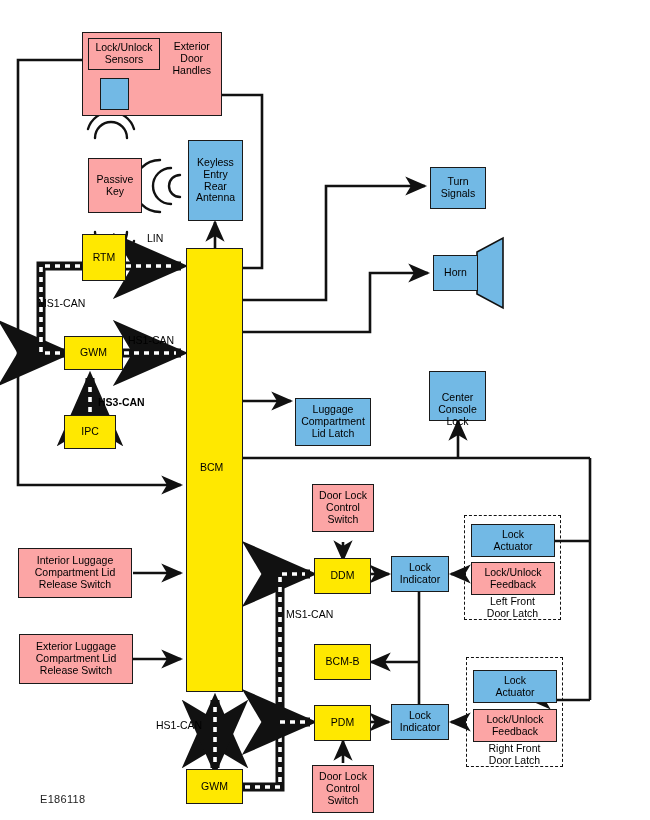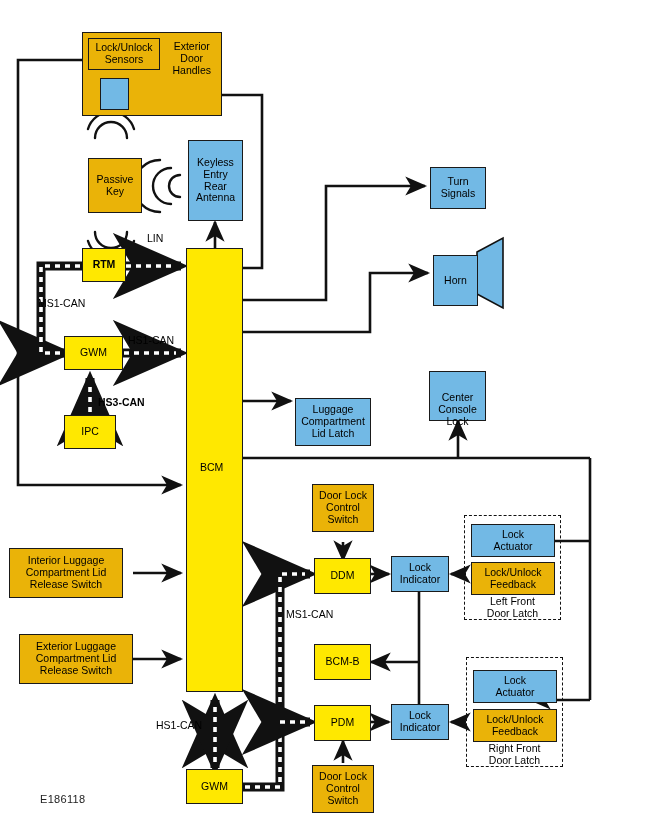--- a/index.html
+++ b/index.html
@@ -18,21 +18,21 @@
     border:1.6px solid #1a1a1a;
     display:flex;align-items:center;justify-content:center;
     text-align:center;
     font-size:10.5px;
     line-height:11.8px;
     color:#000000;
     z-index:3;
     padding:1px 2px;
   }
   .yellow{background:#FFE800;}
-  .green{background:#eab308;}
+  .green{background:#fca5a5;}
   .blue{background:#72B9E5;}
   .dashgroup{
     position:absolute;
     box-sizing:border-box;
     border:1.7px dashed #111111;
     background:transparent;
     z-index:2;
   }
   .grouplabel{
     position:absolute;
@@ -178,57 +178,57 @@
 Entry
 Rear
 Antenna</span>
   </div>
 
   <div class="node green" style="left:88px;top:158px;width:54px;height:55px;">
     <span style="white-space:pre-line;">Passive
 Key</span>
   </div>
 
-  <div class="node yellow" style="left:82px;top:248px;width:44px;height:34px;font-weight:bold;">
+  <div class="node yellow" style="left:82px;top:234px;width:44px;height:47px;">
     <span>RTM</span>
   </div>
 
   <div class="node yellow" style="left:64px;top:336px;width:59px;height:34px;">
     <span>GWM</span>
   </div>
 
   <div class="node yellow" style="left:64px;top:415px;width:52px;height:34px;">
     <span>IPC</span>
   </div>
 
   <div class="node yellow" style="left:186px;top:248px;width:57px;height:444px;"></div>
   <span class="bcm-label" style="left:200px;top:461px;">BCM</span>
 
   <div class="node blue" style="left:430px;top:167px;width:56px;height:42px;">
     <span style="white-space:pre-line;">Turn
 Signals</span>
   </div>
 
-  <div class="node blue" style="left:433px;top:255px;width:45px;height:51px;z-index:3;">
+  <div class="node blue" style="left:433px;top:255px;width:45px;height:36px;z-index:3;">
     <span>Horn</span>
   </div>
 
   <div class="node blue" style="left:295px;top:377px;width:76px;height:48px;margin-top:21px;">
     <span style="white-space:pre-line;">Luggage
 Compartment
 Lid Latch</span>
   </div>
 
   <div class="node blue" style="left:429px;top:371px;width:57px;height:50px;">
     <span style="white-space:pre-line;margin-top:28px;">Center
 Console
 Lock</span>
   </div>
 
-  <div class="node green" style="left:9px;top:548px;width:114px;height:50px;">
+  <div class="node green" style="left:18px;top:548px;width:114px;height:50px;">
     <span style="white-space:pre-line;">Interior Luggage
 Compartment Lid
 Release Switch</span>
   </div>
 
   <div class="node green" style="left:19px;top:634px;width:114px;height:50px;">
     <span style="white-space:pre-line;">Exterior Luggage
 Compartment Lid
 Release Switch</span>
   </div>

